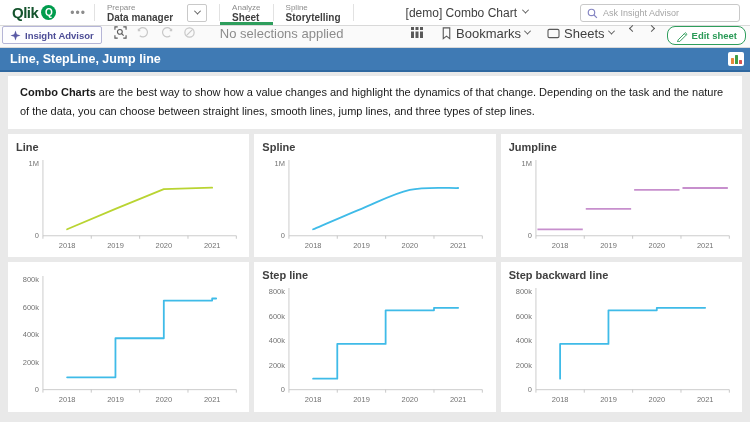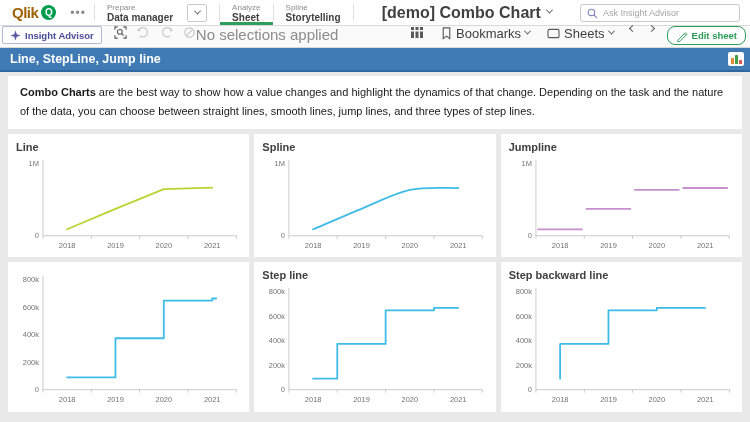--- a/index.html
+++ b/index.html
@@ -3,45 +3,45 @@
 <meta charset="utf-8">
 <style>
   * { margin:0; padding:0; box-sizing:border-box; }
   html,body { width:750px; height:422px; }
   body { font-family:"Liberation Sans", sans-serif; background:#e9e9e9; overflow:hidden; }
   .app { width:750px; height:422px; display:flex; flex-direction:column; background:#e9e9e9; }
 
   
   .topbar { height:26px; background:#fff; border-bottom:1px solid #d9d9d9; display:flex; align-items:stretch; flex:0 0 auto; }
   .logo { display:flex; align-items:center; gap:3px; padding:0 6px 0 12px; }
-  .logo-word { font-size:15px; font-weight:bold; color:#a16207; letter-spacing:-0.5px; }
+  .logo-word { font-size:15px; font-weight:bold; color:#14532d; letter-spacing:-0.5px; }
   .logo-q { width:15px; height:15px; border-radius:50%; background:#009c4d; color:#fff; font-size:10px; font-weight:bold; display:flex; align-items:center; justify-content:center; }
   .more-btn { color:#8c8c8c; font-size:12px; letter-spacing:1px; display:flex; align-items:center; padding:0 8px; cursor:pointer; }
   .vdiv { width:1px; background:#e2e2e2; margin:4px 0; }
   .navgrp { display:flex; align-items:center; gap:14px; padding:0 12px; position:relative; }
   .navtxt .sub { font-size:8px; color:#8c8c8c; line-height:9px; }
   .navtxt .val { font-size:10px; color:#404040; font-weight:bold; line-height:11px; }
   .navgrp.active::after { content:""; position:absolute; left:0; right:0; bottom:0; height:3px; background:#2e9e5c; }
   .drop-box { width:20px; height:18px; border:1px solid #c9c9c9; border-radius:2px; display:flex; align-items:center; justify-content:center; background:#fff; cursor:pointer; }
   .chev { width:5px; height:5px; border-right:1.5px solid #595959; border-bottom:1.5px solid #595959; display:inline-block; transform:rotate(45deg) translate(-1px,-1px); }
   .chev.up-off { margin-top:-2px; }
   .chev.left { transform:rotate(135deg); }
   .chev.right { transform:rotate(-45deg); }
   .app-title-wrap { flex:1; display:flex; align-items:center; justify-content:center; gap:6px; cursor:pointer; }
-  .app-title { font-size:16px; font-weight:bold; color:#404040; }
+  .app-title { font-size:12px; font-weight:normal; color:#404040; }
   .search-box { width:160px; height:18px; border:1px solid #c9c9c9; border-radius:3px; background:#fff; display:flex; align-items:center; gap:5px; padding:0 6px; margin:4px 10px 0 0; align-self:flex-start; }
   .search-box input { border:none; outline:none; font-size:9px; color:#444; width:120px; font-family:inherit; background:transparent; }
   .search-box input::placeholder { color:#a6a6a6; }
 
   
   .selbar { height:22px; background:#fafafa; border-bottom:1px solid #d9d9d9; display:flex; align-items:flex-start; flex:0 0 auto; padding:0 4px 0 2px; }
   .ia-btn { height:18px; border:1px solid #b5b5d6; border-radius:2px; background:#fdfdff; display:flex; align-items:center; gap:4px; padding:0 7px; cursor:pointer; }
   .ia-btn span { font-size:9.5px; font-weight:bold; color:#4c4c96; }
   .selicons { display:flex; align-items:center; gap:10px; margin-left:12px; }
-  .sel-status { font-size:15px; color:#8c8c8c; margin-left:0; }
+  .sel-status { font-size:13px; color:#8c8c8c; margin-left:24px; }
   .selbar .spacer { flex:1; }
   .tool-item { display:flex; align-items:center; gap:4px; padding:0 8px; cursor:pointer; font-size:13px; color:#404040; }
   .arrow-btn { padding:0 7px; cursor:pointer; display:flex; align-items:center; }
   .edit-btn { height:19px; border:1px solid #2e9e5c; border-radius:8px; background:#fff; display:flex; align-items:center; gap:4px; padding:0 8px; margin-left:6px; cursor:pointer; }
   .edit-btn span { font-size:9.5px; font-weight:bold; color:#2a9a57; }
 
   
   .sheetbar { height:24px; background:#3f7ab4; border-bottom:2px solid #2f68a0; display:flex; align-items:center; justify-content:space-between; padding:0 6px 0 10px; flex:0 0 auto; }
   .sheetbar h1 { font-size:12.5px; font-weight:bold; color:#fff; }
   .mini-chart { width:16px; height:14px; background:#fff; border-radius:2px; display:flex; align-items:flex-end; justify-content:center; gap:1px; padding:2px 2px; }

